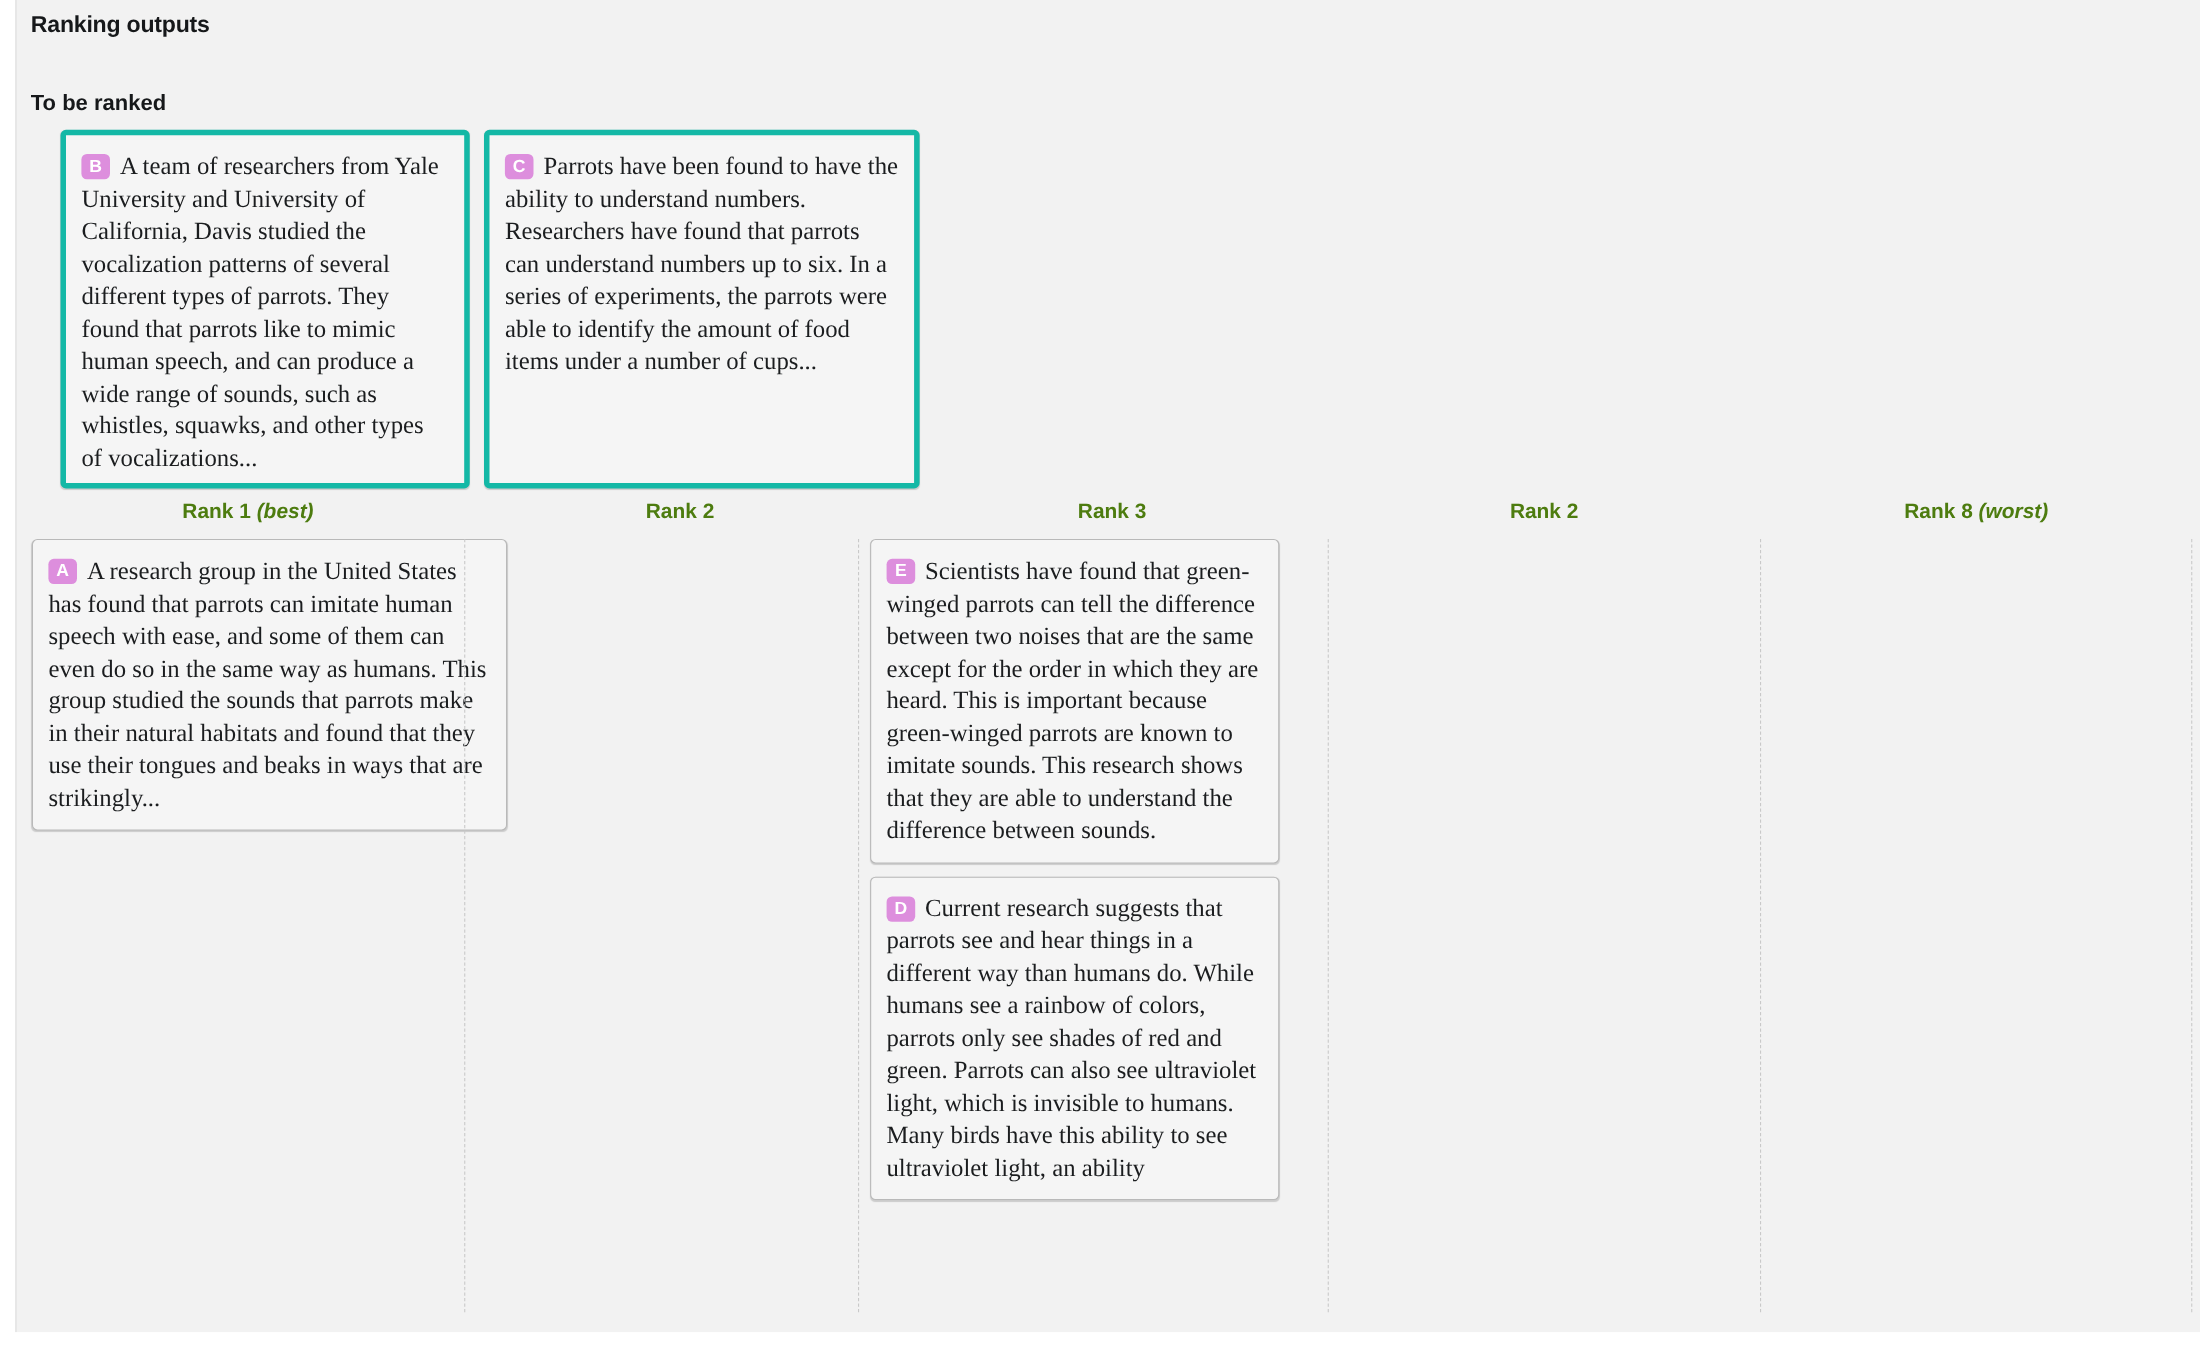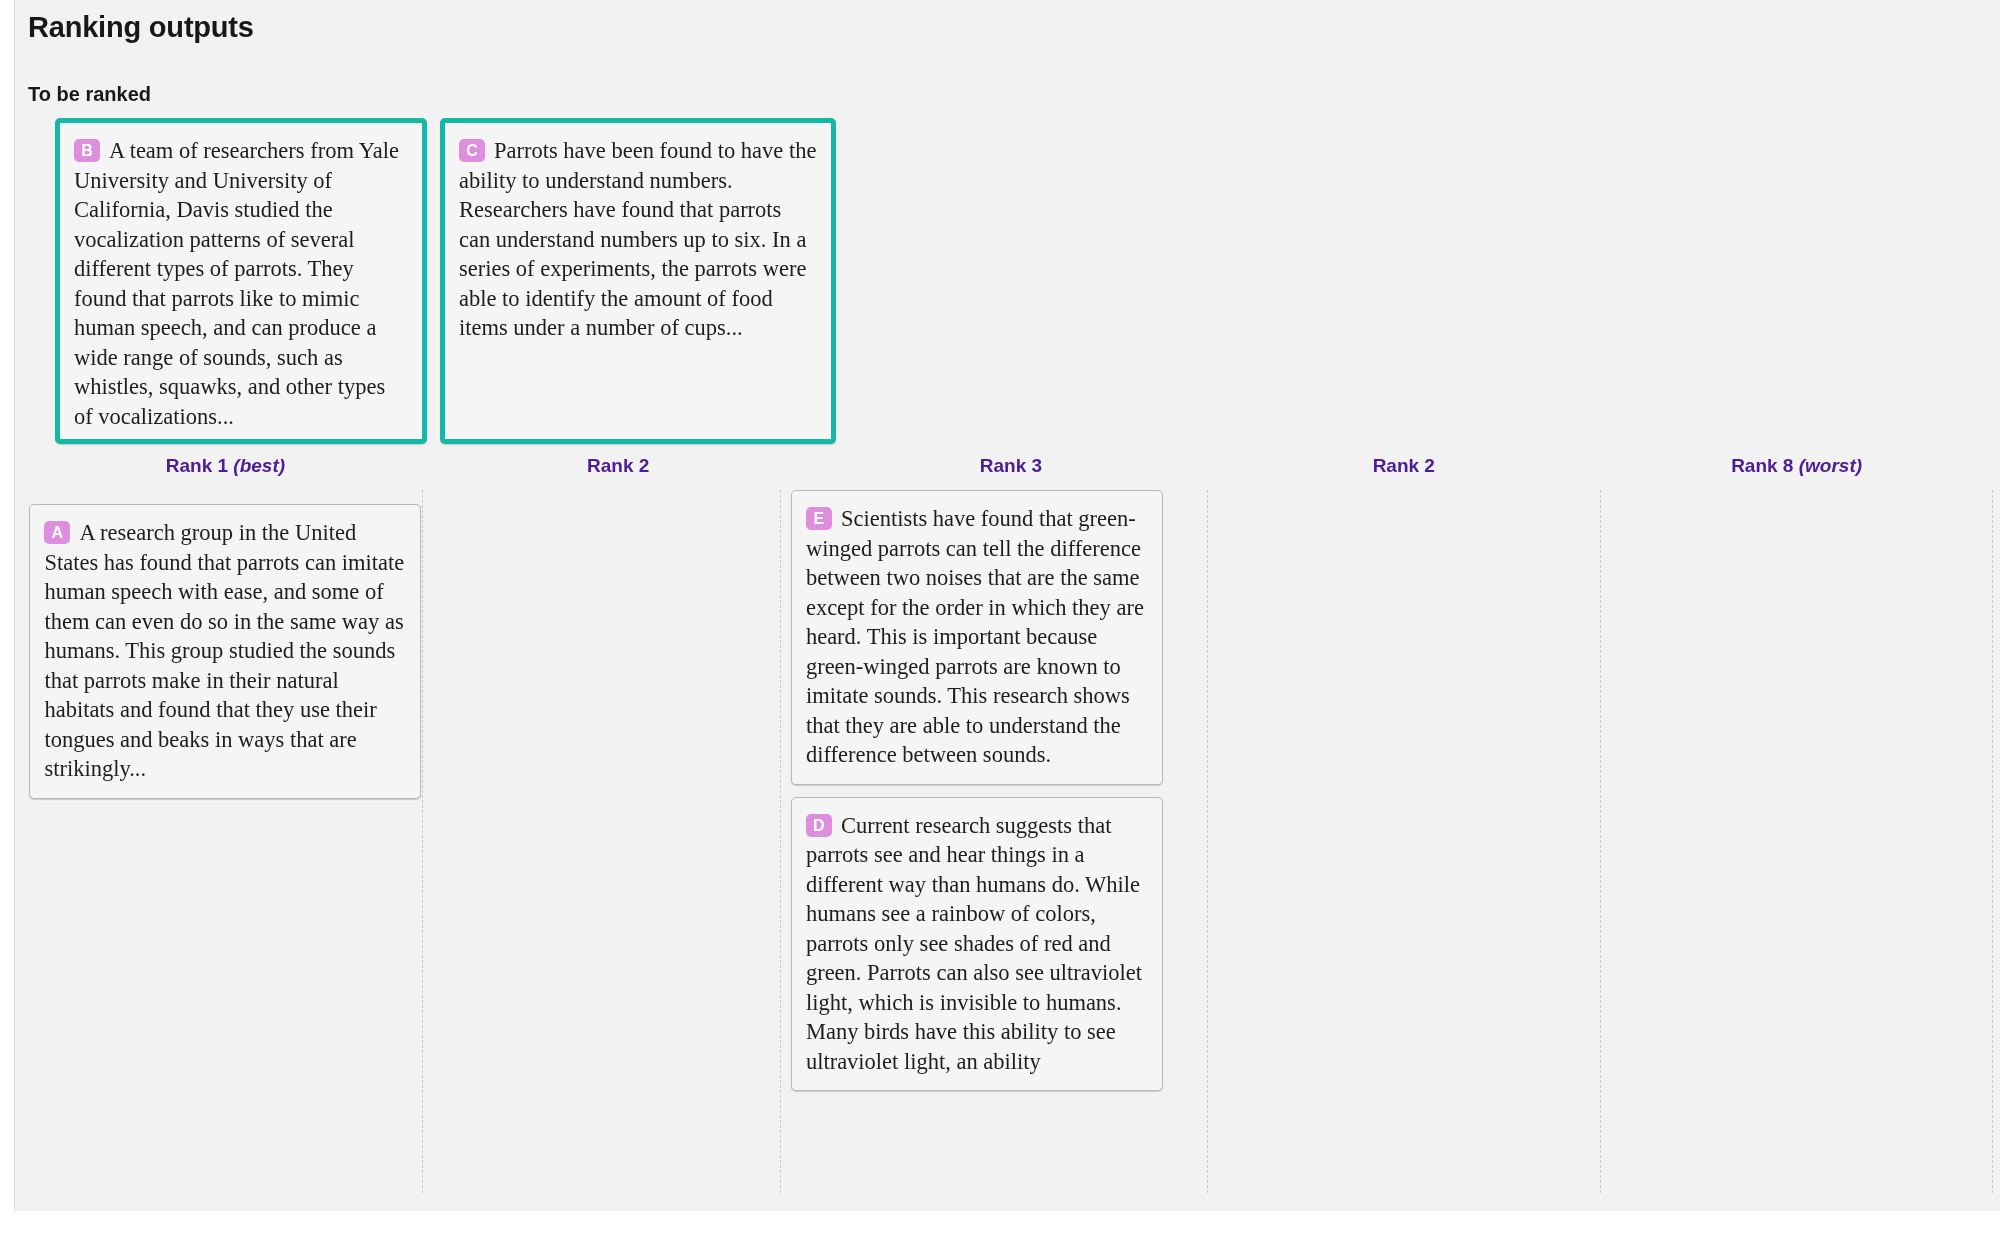--- a/index.html
+++ b/index.html
@@ -23,21 +23,21 @@
     background: #f2f2f2;
     border-left: 1px solid #dcdcdc;
     box-sizing: border-box;
     overflow: hidden;
   }
 
   #page-title {
     position: absolute;
     left: 13px;
     top: 11px;
-    font-size: 29px;
+    font-size: 21px;
     font-weight: bold;
     color: #16181a;
     letter-spacing: -0.2px;
     font-family: "Liberation Sans", sans-serif;
   }
 
   #to-be-ranked-label {
     position: absolute;
     left: 13px;
     top: 83px;
@@ -75,21 +75,21 @@
     top: 455px;
     width: 1964px;
     height: 35px;
   }
   .rank-header {
     position: absolute;
     top: 0;
     text-align: center;
     font-size: 19px;
     font-weight: bold;
-    color: #4c1d95;
+    color: #4d7c0f;
     white-space: nowrap;
     font-family: "Liberation Sans", sans-serif;
   }
   .rank-header .qualifier {
     font-style: italic;
     font-weight: bold;
   }
 
   
   #rank-columns {
@@ -170,21 +170,21 @@
   <div id="rank-header-row">
       <div class="rank-header" style="left: 0px; width: 392.8px;"><span>Rank 1</span> <span class="qualifier">(best)</span></div>
       <div class="rank-header" style="left: 392.8px; width: 392.8px;"><span>Rank 2</span></div>
       <div class="rank-header" style="left: 785.6px; width: 392.8px;"><span>Rank 3</span></div>
       <div class="rank-header" style="left: 1178.4px; width: 392.8px;"><span>Rank 2</span></div>
       <div class="rank-header" style="left: 1571.2px; width: 392.8px;"><span>Rank 8</span> <span class="qualifier">(worst)</span></div>
     </div>
 
   <div id="rank-columns">
       <div class="rank-column" style="left: 0px; width: 392.8px;">
-        <div class="drop-card" style="width: 392px; margin-top: 14px;">
+        <div class="drop-card" style="width: 432px;">
           <div class="card-text"><span class="letter-badge">A</span><span>A research group in the United States has found that parrots can imitate human speech with ease, and some of them can even do so in the same way as humans. This group studied the sounds that parrots make in their natural habitats and found that they use their tongues and beaks in ways that are strikingly...</span></div>
         </div>
       </div>
       <div class="rank-column with-divider" style="left: 392.8px; width: 392.8px;"></div>
       <div class="rank-column with-divider" style="left: 751px; width: 392.8px;">
         <div class="drop-card" style="width: 372px;">
           <div class="card-text"><span class="letter-badge">E</span><span>Scientists have found that green-winged parrots can tell the difference between two noises that are the same except for the order in which they are heard. This is important because green-winged parrots are known to imitate sounds. This research shows that they are able to understand the difference between sounds.</span></div>
         </div>
         <div class="drop-card" style="width: 372px;">
           <div class="card-text"><span class="letter-badge">D</span><span>Current research suggests that parrots see and hear things in a different way than humans do. While humans see a rainbow of colors, parrots only see shades of red and green. Parrots can also see ultraviolet light, which is invisible to humans. Many birds have this ability to see ultraviolet light, an ability</span></div>

